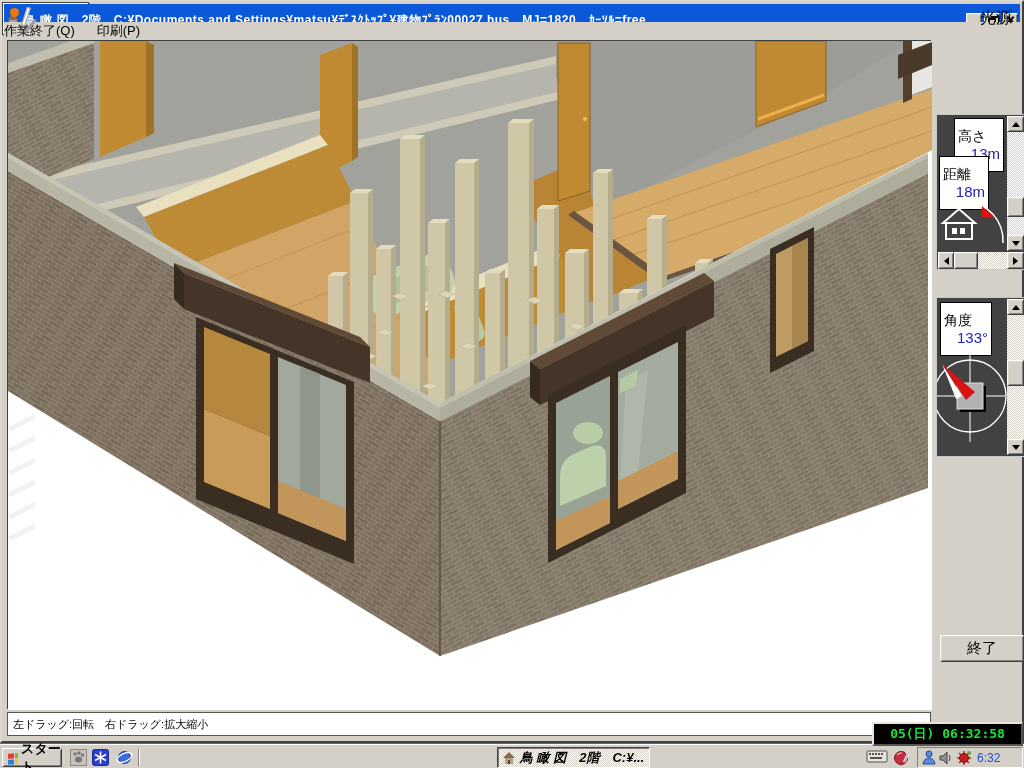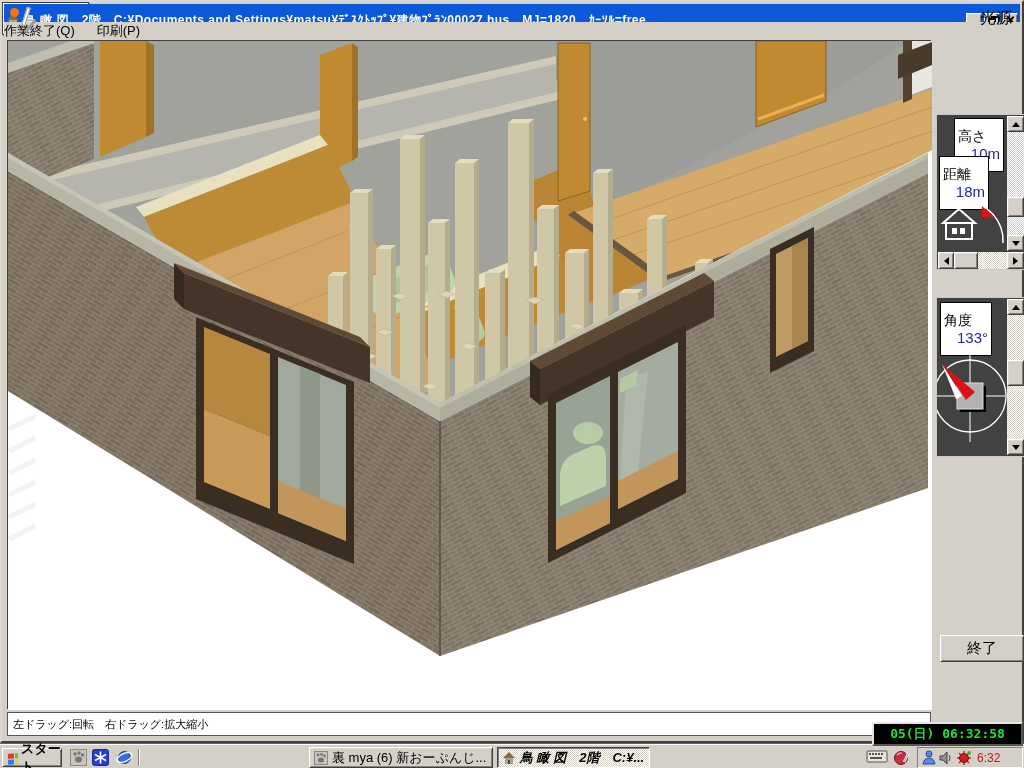--- a/index.html
+++ b/index.html
@@ -86,21 +86,21 @@
   #start-btn { position:absolute; left:2px; top:3px; width:60px; height:19px; display:flex;
                align-items:center; gap:3px; padding-left:3px; font-size:13px; font-weight:bold; }
   .ql-icon { position:absolute; top:4px; width:17px; height:17px; }
   .tb-divider { position:absolute; top:4px; width:2px; height:17px; border-left:1px solid #808080; border-right:1px solid #fff; }
   .task-btn { position:absolute; top:2px; height:21px; display:flex; align-items:center; gap:4px;
               padding:0 4px; font-size:13px; white-space:nowrap; overflow:hidden; }
   .task-btn.active { border-color:#404040 #fff #fff #404040;
       box-shadow: inset 1px 1px 0 #808080; font-weight:bold;font-style:italic; }
   #tray { position:absolute; right:1px; top:2px; width:106px; height:21px; display:flex;
           align-items:center; gap:3px; padding:0 4px; }
-  #tray .time { font-size:12px; color:#b91c1c; margin-left:2px; }
+  #tray .time { font-size:12px; color:#1d4ed8; margin-left:2px; }
   .tray-free { position:absolute; top:4px; }
 </style>
 </head>
 <body>
 
 <div id="app">
 
   <div id="titlebar">
     <svg width="14" height="14">
       <polygon points="1,7 7,1 13,7" fill="#8a6a4a"></polygon>
@@ -334,21 +334,21 @@
   <div id="light-btn">
     <div class="orange-dot"></div>
     <div class="match-stick"></div>
     <div class="match-shadow"></div>
     <span class="lbl">光源</span>
   </div>
 
   <div id="panel-hd" class="dark-panel">
     <div class="val-box" style="left:17px; top:3px; width:50px;">
       <span>高さ</span>
-      <span class="v">10m</span>
+      <span class="v">13m</span>
     </div>
     <div class="val-box" style="left:2px; top:41px; width:50px;">
       <span>距離</span>
       <span class="v">18m</span>
     </div>
     <svg class="abs" style="left:2px; top:82px;" width="68" height="54">
       <path d="M26,4 a40,40 0 0 1 38,42" stroke="#fff" stroke-width="1.5" fill="none"></path>
       <path d="M19,4 h7" stroke="#fff" stroke-width="1.5" fill="none"></path>
       <polygon points="56,21 43,9 42,20" fill="#dd1111"></polygon>
       <polygon points="4,26 20,12 36,26" fill="none" stroke="#fff" stroke-width="2"></polygon>
@@ -434,30 +434,20 @@
       <line x1="3" y1="5.5" x2="14" y2="11.5"></line>
       <line x1="14" y1="5.5" x2="3" y2="11.5"></line>
     </g>
   </svg>
   <svg class="ql-icon" style="left:116px;">
     <circle cx="8.5" cy="8.5" r="6" fill="#3a6ae0" stroke="#1a3a90"></circle>
     <ellipse cx="8.5" cy="8.5" rx="8" ry="4" fill="none" stroke="#fff" stroke-width="1.2" transform="rotate(-25 8.5 8.5)"></ellipse>
   </svg>
   <div class="tb-divider" style="left:138px;"></div>
 
-  <div class="task-btn raised" style="left:309px; width:184px;">
-    <svg width="14" height="14">
-      <rect x="0.5" y="0.5" width="13" height="13" fill="#c8c4bc" stroke="#888"></rect>
-      <circle cx="4" cy="4" r="1.4" fill="#777"></circle>
-        <circle cx="7.5" cy="3.5" r="1.4" fill="#777"></circle>
-      <circle cx="10.5" cy="5" r="1.4" fill="#777"></circle>
-        <ellipse cx="7" cy="9" rx="3" ry="2.5" fill="#777"></ellipse>
-    </svg>
-    <span>裏 mya (6) 新おーぷんじ...</span>
-  </div>
   <div class="task-btn sunken checker active" style="left:497px; width:153px;">
     <svg width="14" height="14">
       <polygon points="1,7 7,1 13,7" fill="#8a6a4a"></polygon>
       <rect x="3" y="7" width="8" height="6" fill="#b0a090"></rect>
       <rect x="6" y="9" width="2" height="4" fill="#554433"></rect>
     </svg>
     <span>鳥 瞰 図　2階　C:¥...</span>
   </div>
 
   <svg class="tray-free" style="left:866px;" width="22" height="15">

